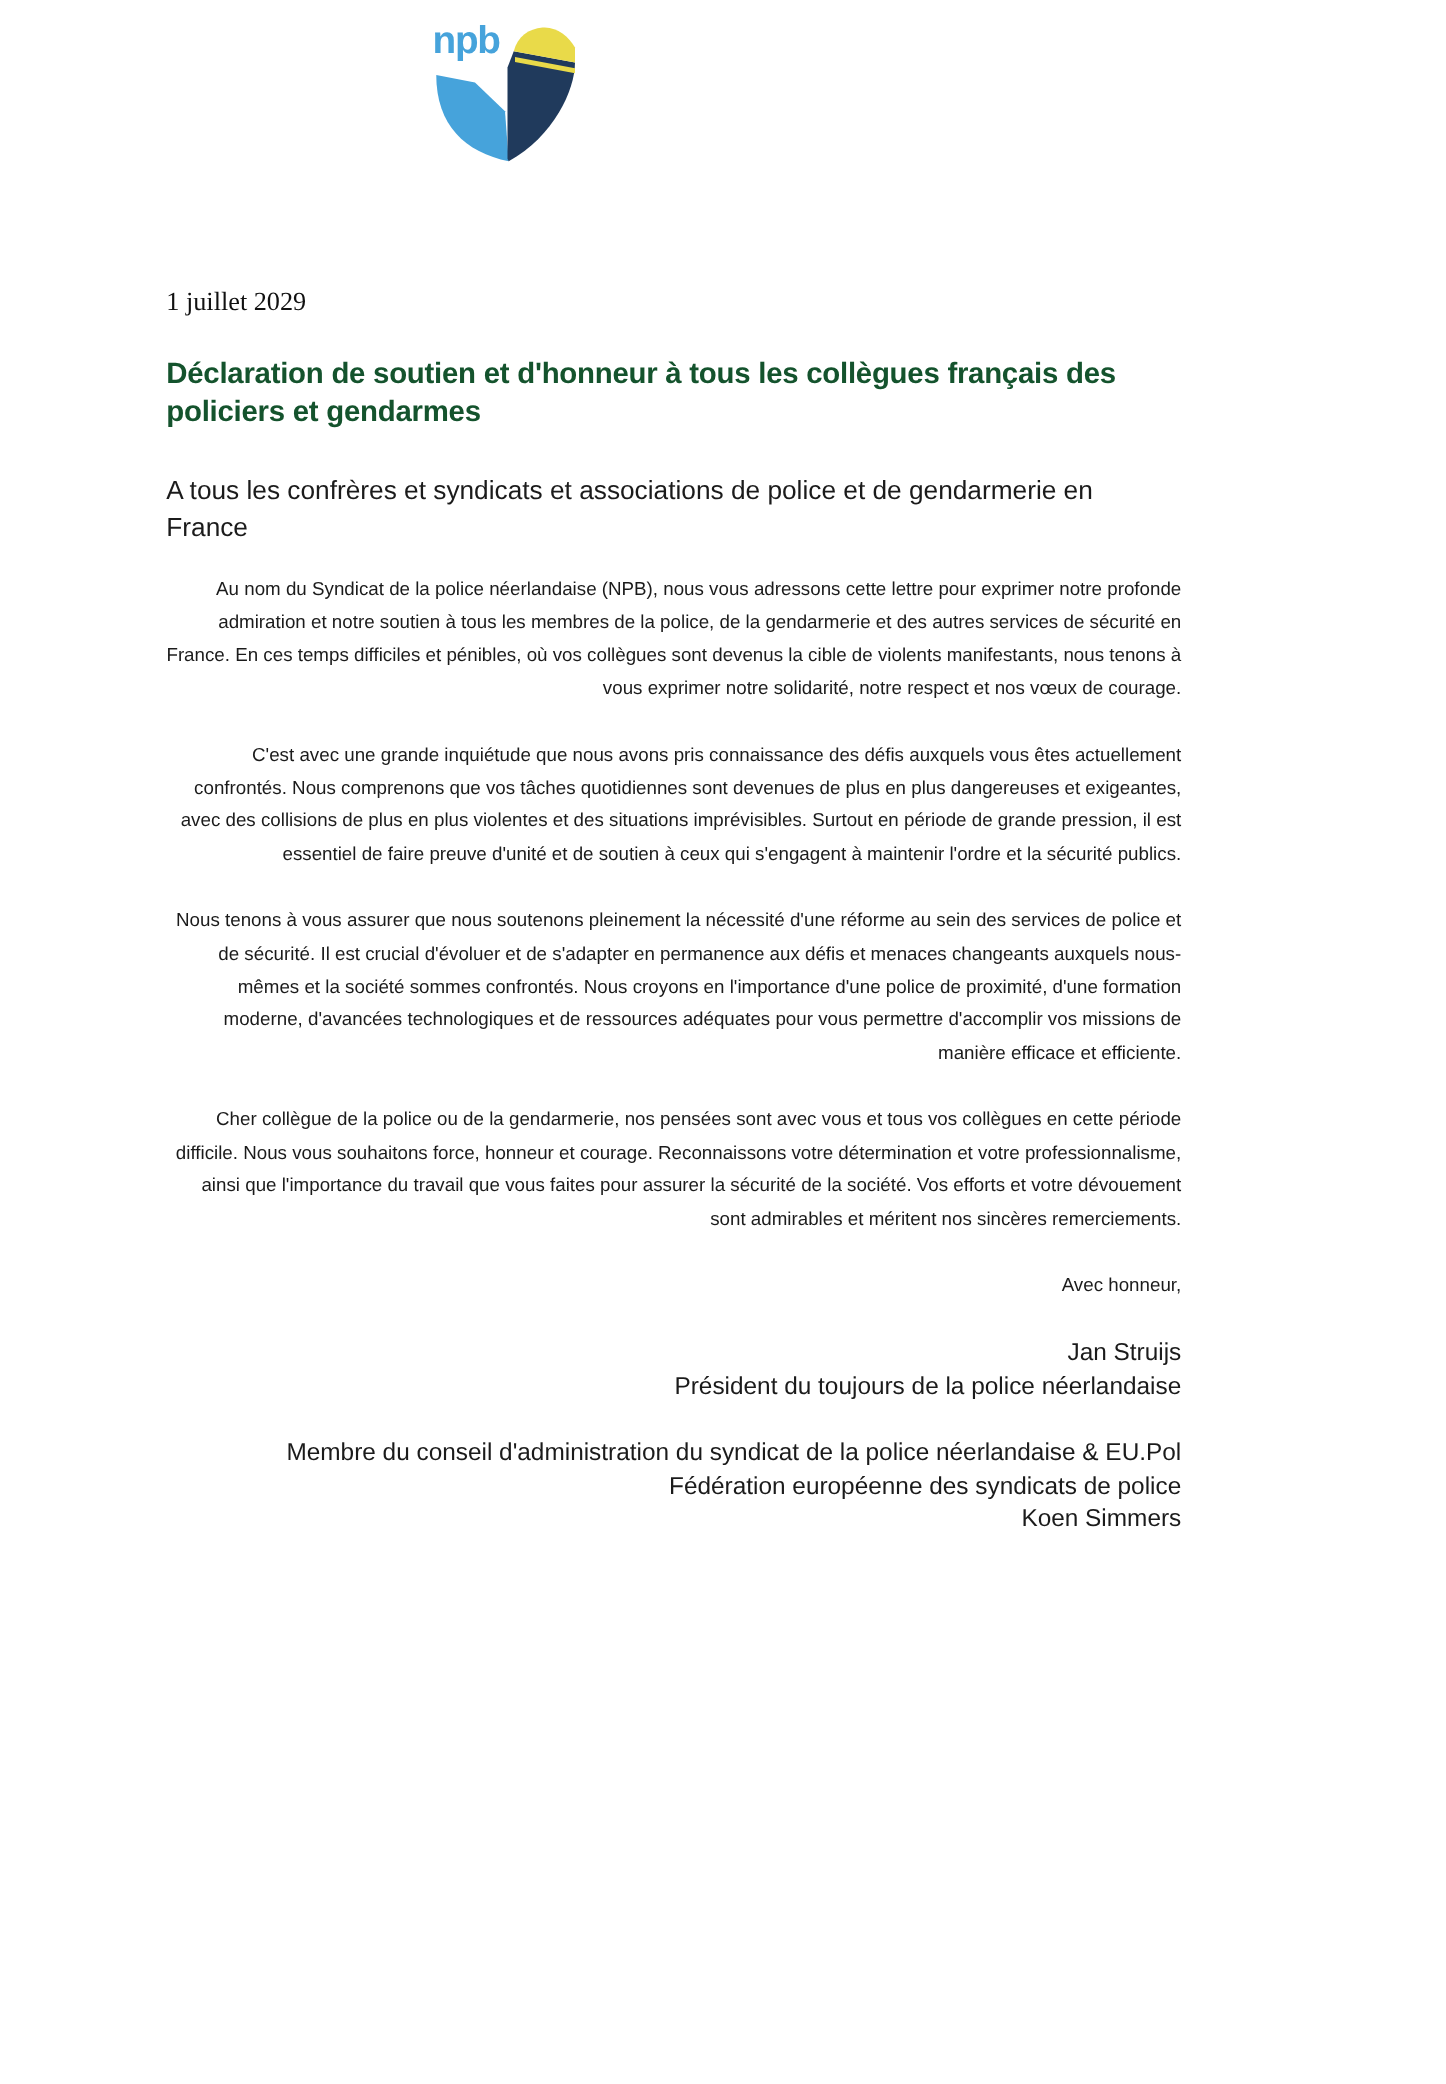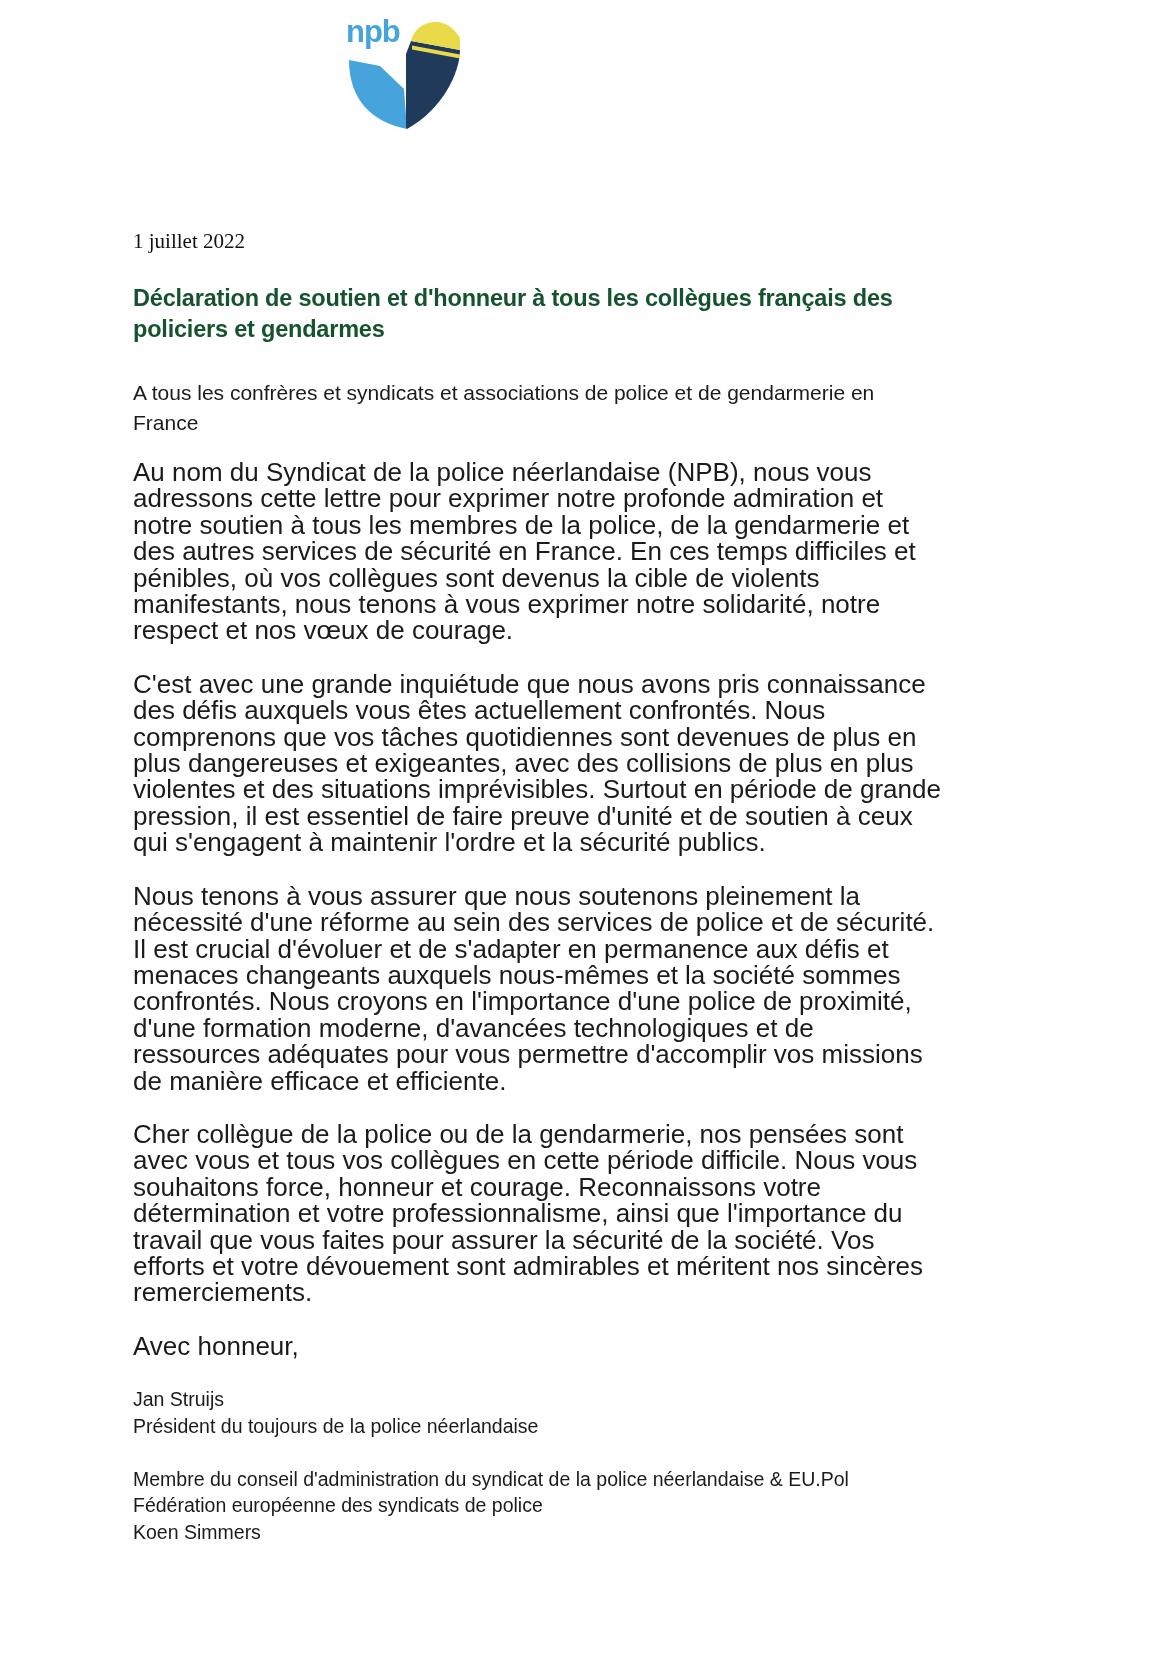--- a/index.html
+++ b/index.html
@@ -77,28 +77,30 @@
     margin: 0 0 33px 0;
     max-width: 760px;
     color: #14532d;
   }
   .recipient {
     font-size: 21px;
     line-height: 30px;
     margin: 0 0 21px 0;
   }
   .para {
-    font-size: 26px;
+    font-size: 15px;
     line-height: 26.4px;
     margin: 0 0 27px 0;
+    text-align: right;
   }
   .sig {
     font-size: 19.5px;
     line-height: 26.4px;
     margin: 0 0 27px 0;
+    text-align: right;
   }
 </style>
 </head>
 <body>
 
 <div class="page">
 
   <div class="logo">
     <svg width="160" height="145" viewBox="0 0 160 145" xmlns="http://www.w3.org/2000/svg" aria-hidden="true">
 
@@ -107,21 +109,21 @@
       <path class="fill-navy" d="M 76,44 L 81,31 L 130,40 C 130,62 113,99 77,119 L 76,117 Z"></path>
 
       <path class="fill-yellow" d="M 82,35.5 L 130,44.5 L 130,48.5 L 82,39.5 Z"></path>
 
       <path class="fill-yellow" d="M 81,31 C 84,19 93,13 104,12 C 115,11 125,19 130,28 L 130,40 Z"></path>
     </svg>
     <div class="npb-acronym">npb</div>
   </div>
 
   <div class="letter">
-    <p class="date">1 juillet 2022</p>
+    <p class="date">1 juillet 2029</p>
 
     <h1 class="title">Déclaration de soutien et d'honneur à tous les collègues français des policiers et gendarmes</h1>
 
     <p class="recipient">A tous les confrères et syndicats et associations de police et de gendarmerie en France</p>
 
     <p class="para">Au nom du Syndicat de la police néerlandaise (NPB), nous vous adressons cette lettre pour exprimer notre profonde admiration et notre soutien à tous les membres de la police, de la gendarmerie et des autres services de sécurité en France. En ces temps difficiles et pénibles, où vos collègues sont devenus la cible de violents manifestants, nous tenons à vous exprimer notre solidarité, notre respect et nos vœux de courage.</p>
     <p class="para">C'est avec une grande inquiétude que nous avons pris connaissance des défis auxquels vous êtes actuellement confrontés. Nous comprenons que vos tâches quotidiennes sont devenues de plus en plus dangereuses et exigeantes, avec des collisions de plus en plus violentes et des situations imprévisibles. Surtout en période de grande pression, il est essentiel de faire preuve d'unité et de soutien à ceux qui s'engagent à maintenir l'ordre et la sécurité publics.</p>
     <p class="para">Nous tenons à vous assurer que nous soutenons pleinement la nécessité d'une réforme au sein des services de police et de sécurité. Il est crucial d'évoluer et de s'adapter en permanence aux défis et menaces changeants auxquels nous-mêmes et la société sommes confrontés. Nous croyons en l'importance d'une police de proximité, d'une formation moderne, d'avancées technologiques et de ressources adéquates pour vous permettre d'accomplir vos missions de manière efficace et efficiente.</p>
     <p class="para">Cher collègue de la police ou de la gendarmerie, nos pensées sont avec vous et tous vos collègues en cette période difficile. Nous vous souhaitons force, honneur et courage. Reconnaissons votre détermination et votre professionnalisme, ainsi que l'importance du travail que vous faites pour assurer la sécurité de la société. Vos efforts et votre dévouement sont admirables et méritent nos sincères remerciements.</p>
 

